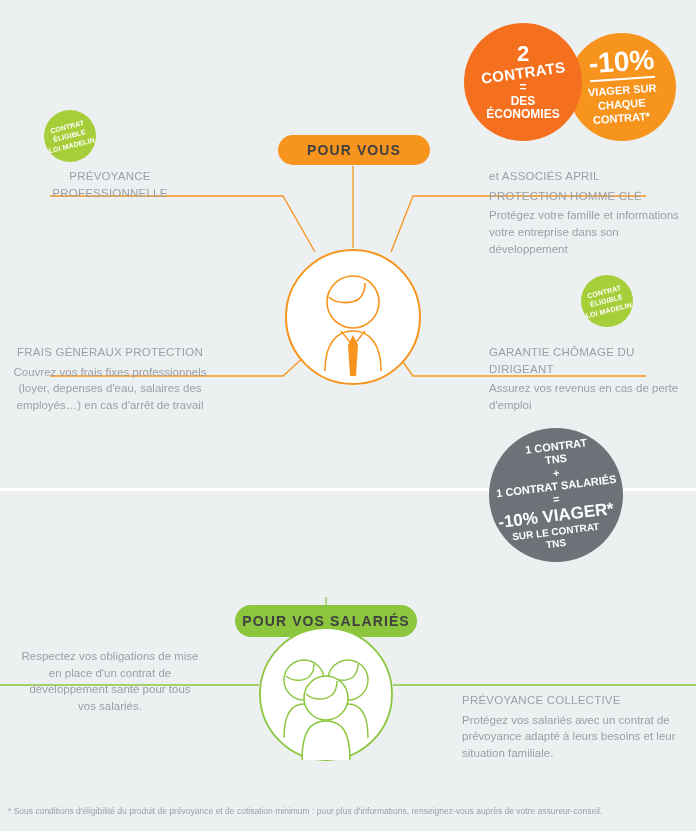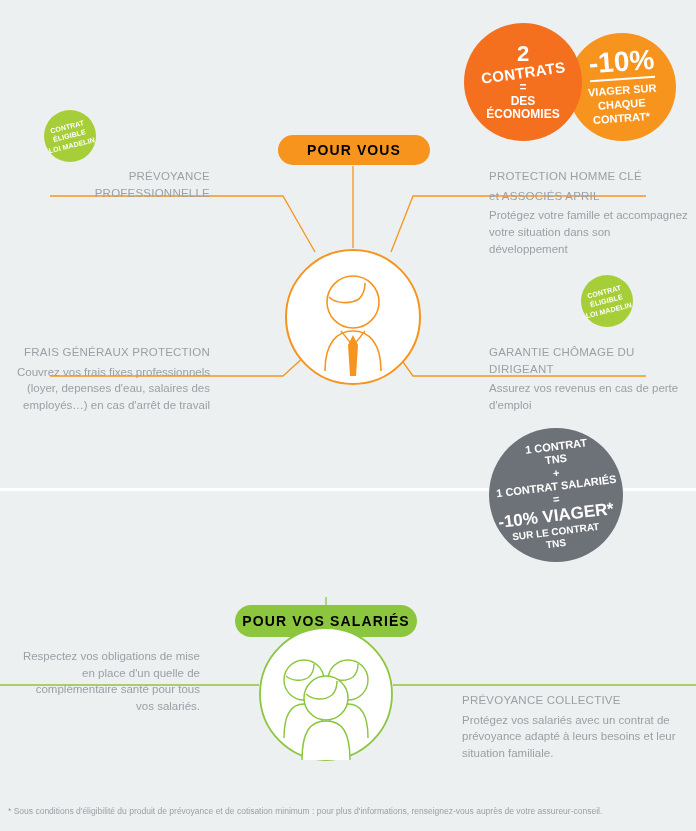--- a/index.html
+++ b/index.html
@@ -14,21 +14,21 @@
   #top-section{top:0;height:488px;}
   #divider{position:absolute;left:0;top:488px;width:696px;height:3px;background:#ffffff;}
   #bottom-section{top:491px;height:300px;}
 
   
   .wire-layer{position:absolute;left:0;top:0;width:696px;height:831px;pointer-events:none;}
 
   
   .pill{
     position:absolute;border-radius:22px;
-    color:#000000;font-weight:bold;letter-spacing:.08em;
+    color:#404040;font-weight:bold;letter-spacing:.08em;
     display:flex;align-items:center;justify-content:center;
     font-size:14px;
   }
   #pill-pour-vous{left:278px;top:135px;width:152px;height:30px;background:#f7941e;}
   #pill-pour-salaries{left:235px;top:565px;width:182px;height:32px;background:#8cc63f;margin-top:40px;}
 
   
   .badge-circle{position:absolute;border-radius:50%;color:#fff;text-align:center;
     display:flex;flex-direction:column;align-items:center;justify-content:center;}
   #badge-2-contrats{left:464px;top:23px;width:118px;height:118px;background:#f4701f;z-index:3;}
@@ -56,21 +56,21 @@
     display:flex;align-items:center;justify-content:center;}
   .madelin .mtxt{transform:rotate(-14deg);color:#fff;font-size:7px;font-weight:bold;
     line-height:1.35;text-align:center;letter-spacing:.02em;}
   #madelin-left{left:44px;top:110px;}
   #madelin-right{left:581px;top:275px;}
 
   
   .txt{position:absolute;font-size:11.5px;line-height:1.45;}
   .txt .t-title{color:#9aa0a6;font-size:11.5px;letter-spacing:.02em;margin-bottom:3px;}
   .txt .t-body{color:#9aa0a6;font-size:11.5px;}
-  .align-r{text-align:right;}
+  .align-r{text-align:center;}
   .align-l{text-align:left;}
 
   #txt-prevoyance-pro{left:10px;top:168px;width:200px;}
   #txt-frais-generaux{left:10px;top:344px;width:200px;}
   #txt-protection-homme{left:489px;top:168px;width:200px;}
   #txt-garantie-chomage{left:489px;top:344px;width:200px;}
   #txt-sante-collective{left:20px;top:648px;width:180px;}
   #txt-prevoyance-coll{left:462px;top:692px;width:222px;}
 
   
@@ -177,32 +177,32 @@
 <div class="txt align-r" id="txt-prevoyance-pro">
   <div class="t-title">PRÉVOYANCE PROFESSIONNELLE</div>
 </div>
 
 <div class="txt align-r" id="txt-frais-generaux">
   <div class="t-title">FRAIS GÉNÉRAUX PROTECTION</div>
   <div class="t-body">Couvrez vos frais fixes professionnels (loyer, depenses d'eau, salaires des employés…) en cas d'arrêt de travail</div>
 </div>
 
 <div class="txt align-l" id="txt-protection-homme">
+  <div class="t-title">et ASSOCIÉS APRIL</div>
   <div class="t-title">PROTECTION HOMME CLÉ</div>
-  <div class="t-title">et ASSOCIÉS APRIL</div>
-  <div class="t-body">Protégez votre famille et accompagnez votre situation dans son développement</div>
+  <div class="t-body">Protégez votre famille et informations votre entreprise dans son développement</div>
 </div>
 
 <div class="txt align-l" id="txt-garantie-chomage">
   <div class="t-title">GARANTIE CHÔMAGE DU DIRIGEANT</div>
   <div class="t-body">Assurez vos revenus en cas de perte d'emploi</div>
 </div>
 
 <div class="txt align-r" id="txt-sante-collective">
-  <div class="t-body">Respectez vos obligations de mise en place d'un quelle de complémentaire santé pour tous vos salariés.</div>
+  <div class="t-body">Respectez vos obligations de mise en place d'un contrat de développement santé pour tous vos salariés.</div>
 </div>
 
 <div class="txt align-l" id="txt-prevoyance-coll">
   <div class="t-title">PRÉVOYANCE COLLECTIVE</div>
   <div class="t-body">Protégez vos salariés avec un contrat de prévoyance adapté à leurs besoins et leur situation familiale.</div>
 </div>
 
 <div id="footnote">* Sous conditions d'éligibilité du produit de prévoyance et de cotisation minimum : pour plus d'informations, renseignez-vous auprès de votre assureur-conseil.</div>
 
 </body></html>

